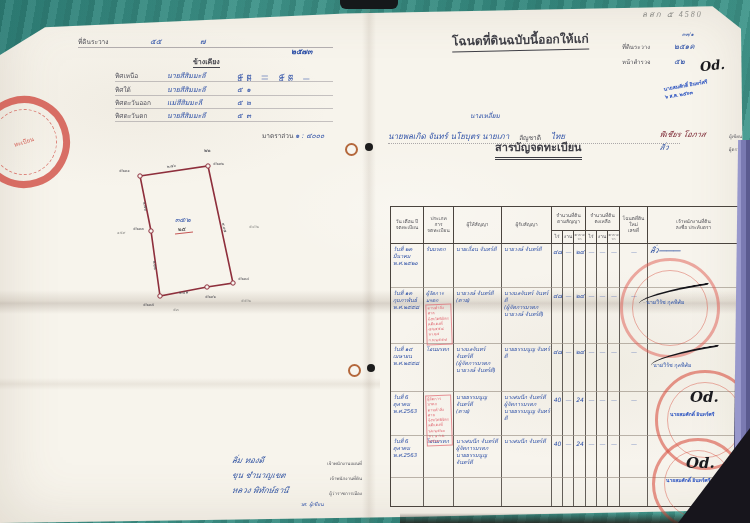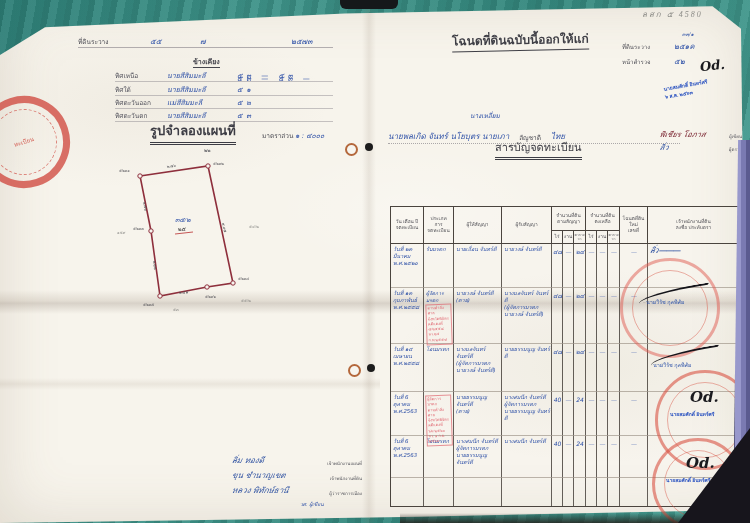--- a/index.html
+++ b/index.html
@@ -90,21 +90,21 @@
   <div class="abs stamp-left">
     <div class="inner">
         <span>ทะเบียน</span>
       </div>
   </div>
 
   <div class="abs c rule" style="left:78px;top:34px;width:255px;height:13px;">
     <span class="abs ink" style="left:0;top:3px;font-size:6.5px;">ที่ดินระวาง</span>
     <span class="abs hand" style="left:72px;top:1px;font-size:7.5px;">๕๕</span>
     <span class="abs hand" style="left:122px;top:1px;font-size:7.5px;">๗</span>
-    <span class="abs hand" style="left:213px;top:1px;font-size:7.5px;">๒๕๗๓</span>
+    <span class="abs hand" style="left:213px;top:11px;font-size:7.5px;font-weight:bold;">๒๕๗๓</span>
   </div>
 
   <div class="abs c" style="left:193px;top:56px;font-size:7px;font-weight:bold;color:#46464e;border-bottom:1px solid #46464e;">ข้างเคียง</div>
 
   <div class="abs c nrow" style="left:115px;top:68px;width:218px;">
     <span class="dir">ทิศเหนือ</span>
     <span class="nm hand">นายสีสิมมะลี</span>
     <span class="nums hand">๕๓ — ๕๓</span>
   </div>
   <div class="abs c nrow" style="left:115px;top:82px;width:218px;">
@@ -116,21 +116,20 @@
     <span class="dir">ทิศตะวันออก</span>
     <span class="nm hand">แม่สีสิมมะลี</span>
     <span class="nums hand">๕๒</span>
   </div>
   <div class="abs c nrow" style="left:115px;top:108px;width:218px;">
     <span class="dir">ทิศตะวันตก</span>
     <span class="nm hand">นายสีสิมมะลี</span>
     <span class="nums hand">๕๓</span>
   </div>
 
-  <div class="abs c" style="left:150px;top:120px;font-size:13px;font-weight:bold;color:#3c3c44;border-bottom:3px double #3c3c44;padding-bottom:1px;">รูปจำลองแผนที่</div>
   <div class="abs c ink" style="left:262px;top:130px;font-size:6.5px;">
     <span>มาตราส่วน</span>
     <span class="hand" style="font-size:7px;">๑ : ๔๐๐๐</span>
   </div>
   <div class="abs c ink" style="left:204px;top:146px;font-size:5px;">๒๒</div>
 
   <svg class="abs c" style="left:105px;top:158px;" width="190" height="155" viewBox="0 0 190 155">
     <polygon points="35,18 103,8 128,125 102,129 55,138 46,73" fill="none" stroke="#8e2f3c" stroke-width="1.6"></polygon>
     <g fill="#f7f5ef" stroke="#8e2f3c" stroke-width="1">
       <circle cx="35" cy="18" r="2.2"></circle>
@@ -204,21 +203,21 @@
   </div>
 
   <div class="abs c dotrule" style="left:388px;top:94px;width:292px;height:15px;display:flex;align-items:flex-end;gap:10px;margin-top:34px;">
     <span class="hand" style="font-size:8px;">นายพลเกิด จันทร์ นโยบุตร นายเภา</span>
     <span class="ink" style="font-size:6.5px;">สัญชาติ</span>
     <span class="hand" style="font-size:8px;">ไทย</span>
   </div>
   <div class="abs c hand" style="left:470px;top:111px;font-size:6.5px;">นางเหลี่ยม</div>
 
 
-  <div class="abs c" style="left:495px;top:138px;font-size:11px;font-weight:normal;color:#3c3c44;border-bottom:3px double #3c3c44;padding-bottom:1px;">สารบัญจดทะเบียน</div>
+  <div class="abs c" style="left:495px;top:138px;font-size:11px;font-weight:bold;color:#3c3c44;border-bottom:3px double #3c3c44;padding-bottom:1px;">สารบัญจดทะเบียน</div>
 
   <div class="abs c" style="left:660px;top:126px;width:82px;">
     <div style="display:flex;align-items:flex-end;gap:5px;height:14px;">
       <span class="script" style="font-size:7.5px;color:#7a2430;">พิเชียร โอภาส</span>
       <span class="ink" style="font-size:4.5px;margin-left:auto;">ผู้เขียน</span>
     </div>
     <div style="display:flex;align-items:flex-end;gap:5px;height:13px;">
       <span class="script" style="font-size:7.5px;">ลิ่ว</span>
       <span class="ink" style="font-size:4.5px;margin-left:auto;">ผู้ตรวจ</span>
     </div>

